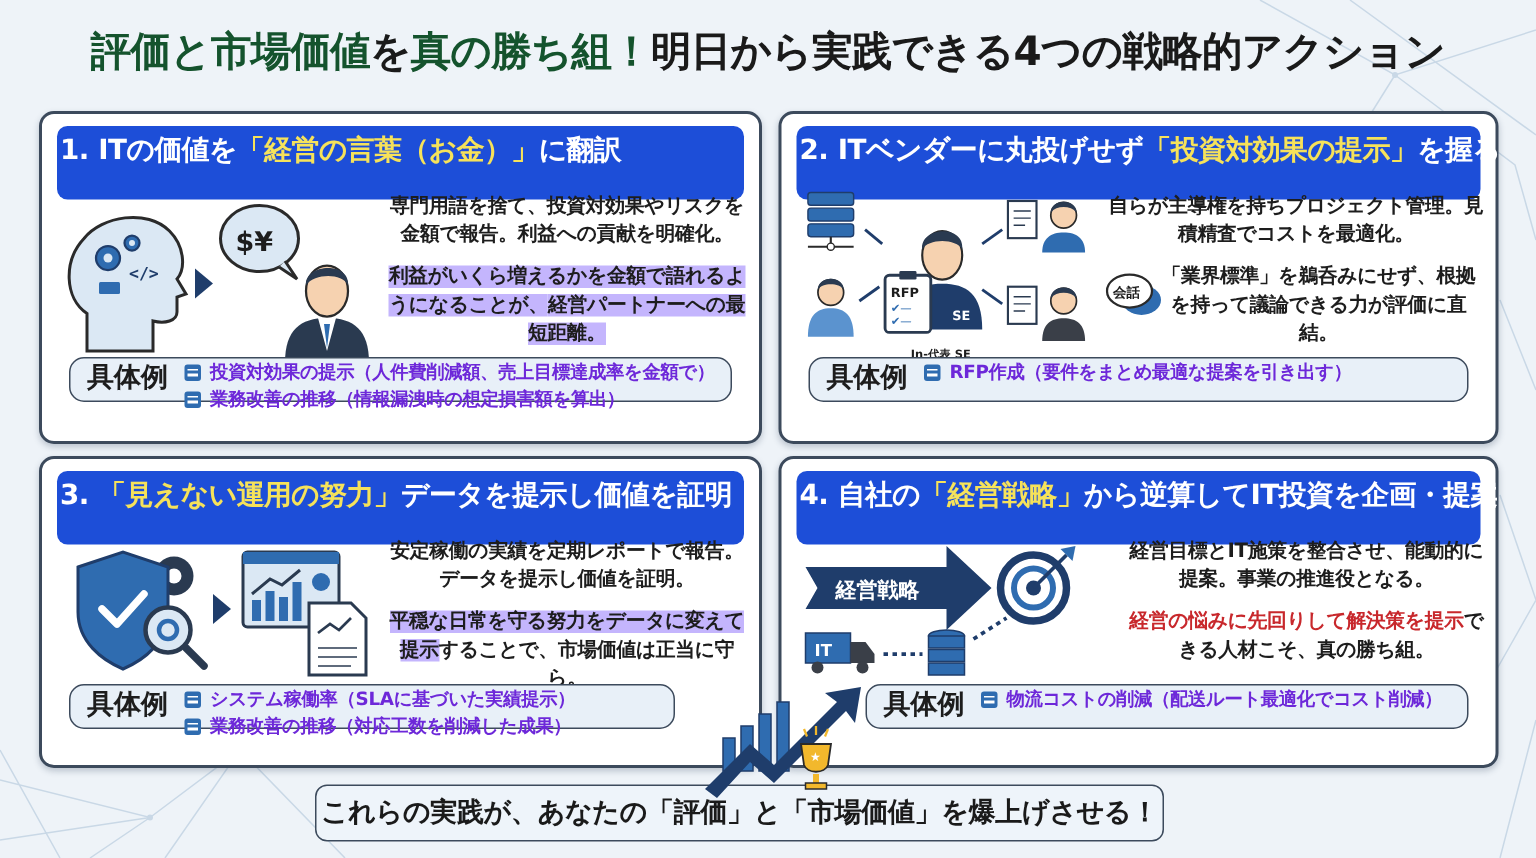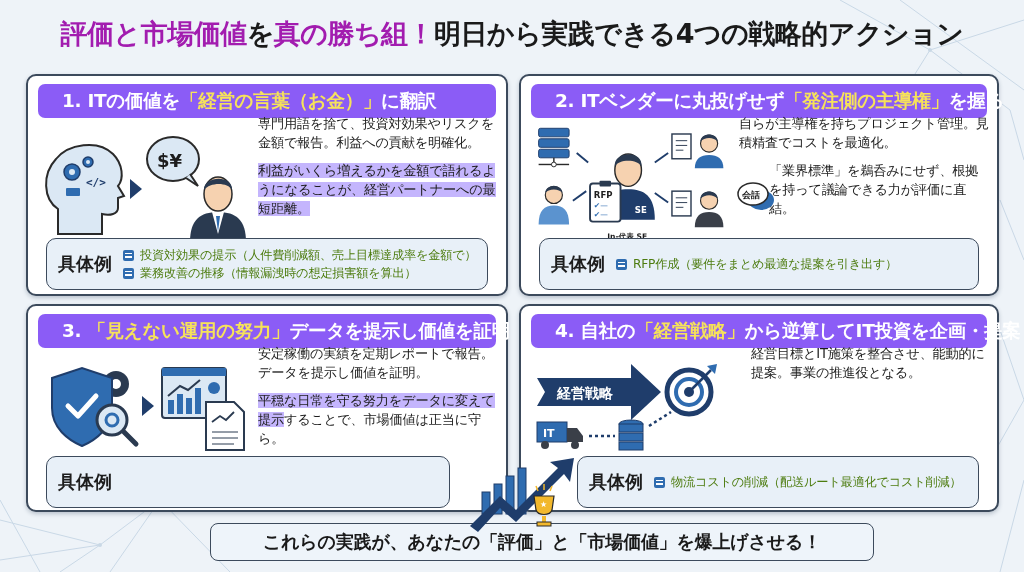--- a/index.html
+++ b/index.html
@@ -9,71 +9,71 @@
     background: #eef3f8;
     position: relative;
     color: #1b1b1b;
   }
   .bg-net { position: absolute; inset: 0; z-index: 0; }
   .title {
     position: absolute; left: 0; top: 16px; width: 1024px;
     text-align: center; font-size: 27px; font-weight: bold; letter-spacing: -0.5px;
     z-index: 2; color: #1a1a1a;
   }
-  .title .hl { color: #a21caf; text-align: center; }
+  .title .hl { color: #14532d; text-align: center; }
   .card {
     position: absolute; background: #ffffff;
     border: 2px solid #3c4a5c; border-radius: 10px;
     box-shadow: 0 2px 4px rgba(30,50,80,0.25);
     z-index: 1;
   }
   .c1 { left: 26px; top: 74px; width: 482px; height: 222px; }
   .c2 { left: 519px; top: 74px; width: 480px; height: 222px; }
   .c3 { left: 26px; top: 304px; width: 482px; height: 208px; }
   .c4 { left: 519px; top: 304px; width: 480px; height: 208px; }
   .card-head {
-    position: absolute; left: 10px; top: 8px; right: 10px; height: 34px;
-    background: #8b5cf6; border-radius: 7px;
+    position: absolute; left: 10px; top: 8px; right: 10px; height: 49px;
+    background: #1d4ed8; border-radius: 7px;
     color: #ffffff; font-weight: bold; font-size: 18.5px;
-    line-height: 34px; padding-left: 24px; white-space: nowrap; letter-spacing: -0.3px;
+    line-height: 34px; padding-left: 2px; white-space: nowrap; letter-spacing: -0.3px;
   }
   .card-head .y { color: #f6e25a; }
   .illus { position: absolute; left: 10px; top: 48px; width: 210px; height: 120px; }
   .desc {
-    position: absolute; left: 230px; top: 38px; width: 240px;
-    font-size: 13.2px; font-weight: normal; line-height: 19px; color: #1d1d1d; letter-spacing: -0.2px;
+    position: absolute; left: 230px; top: 52px; width: 240px;
+    font-size: 13.2px; font-weight: bold; line-height: 19px; color: #1d1d1d; letter-spacing: -0.2px; text-align: center;
   }
   .desc p { margin-bottom: 9px; }
   .mark { background: #c4b5fd; }
   .red { color: #c8282c; }
   .ex {
-    position: absolute; left: 18px; right: 18px; height: 52px;
+    position: absolute; left: 18px; right: 18px; height: 30px;
     border: 1.5px solid #3c4a5c; border-radius: 10px;
     background: #e8f0f8;
-    display: flex; align-items: center;
+    display: flex; 
   }
   .c1 .ex, .c2 .ex { top: 162px; }
   .c3 .ex, .c4 .ex { top: 150px; }
   .c4 .ex { left: 56px; }
   .ex-label { font-size: 18px; font-weight: bold; width: 76px; text-align: center; color: #1d1d1d; }
-  .ex-items { font-size: 12.2px; font-weight: normal; line-height: 18px; color: #4d7c0f; letter-spacing: -0.2px; }
+  .ex-items { font-size: 12.2px; font-weight: bold; line-height: 18px; color: #6d28d9; letter-spacing: -0.2px; }
   .ex-item { display: flex; align-items: center; white-space: nowrap; }
   .list-ic {
     display: inline-block; width: 11px; height: 11px; background: #2f6cb0;
     border-radius: 2px; margin-right: 6px; position: relative; flex-shrink: 0;
   }
   .list-ic::before, .list-ic::after {
     content: ""; position: absolute; left: 2px; right: 2px; height: 1.5px; background: #fff;
   }
   .list-ic::before { top: 3px; }
   .list-ic::after { top: 6.5px; }
   .c2 .desc { left: 218px; width: 250px; }
   .c2 .desc p.second { padding-left: 30px; }
   .footer {
-    position: absolute; left: 210px; top: 523px; width: 664px; height: 38px;
+    position: absolute; left: 210px; top: 523px; width: 566px; height: 38px;
     background: #eef4fa; border: 1.5px solid #3c4a5c; border-radius: 8px;
     text-align: center; line-height: 35px; font-size: 18px; font-weight: bold; color: #1a1a1a;
     z-index: 2; letter-spacing: -0.2px;
   }
   .growth { position: absolute; left: 450px; top: 440px; width: 140px; height: 92px; z-index: 3; }
 </style>
 </head>
 <body>
 
 <svg class="bg-net" width="1024" height="572" viewBox="0 0 1024 572">
@@ -135,21 +135,21 @@
       <div class="ex-item">
           <span class="list-ic"></span>
           <span>業務改善の推移（情報漏洩時の想定損害額を算出）</span>
         </div>
     </div>
   </div>
 </section>
 
 <section class="card c2">
   <div class="card-head">
-    <span>2. ITベンダーに丸投げせず</span><span class="y">「発注側の主導権」</span><span>を握る</span>
+    <span>2. ITベンダーに丸投げせず</span><span class="y">「投資対効果の提示」</span><span>を握る</span>
   </div>
   <svg class="illus" viewBox="0 0 210 125" style="width:200px;">
     <g>
       <rect x="8" y="4" width="32" height="9" rx="2" fill="#2f6cb0" stroke="#1f3d6b"></rect>
       <rect x="8" y="15" width="32" height="9" rx="2" fill="#2f6cb0" stroke="#1f3d6b"></rect>
       <rect x="8" y="26" width="32" height="9" rx="2" fill="#2f6cb0" stroke="#1f3d6b"></rect>
       <line x1="24" y1="35" x2="24" y2="42" stroke="#2a2a2a" stroke-width="1.5"></line>
       <line x1="8" y1="42" x2="40" y2="42" stroke="#2a2a2a" stroke-width="1.5"></line>
       <circle cx="24" cy="42" r="2.5" fill="#fff" stroke="#2a2a2a"></circle>
     </g>
@@ -252,20 +252,28 @@
         <line x1="174" y1="84" x2="196" y2="84" stroke="#2a3a50"></line>
     </g>
   </svg>
   <div class="desc">
     <p>安定稼働の実績を定期レポートで報告。データを提示し価値を証明。</p>
     <p><span class="mark">平穏な日常を守る努力をデータに変えて提示</span><span>することで、市場価値は正当に守ら。</span></p>
   </div>
   <div class="ex" style="right:56px;">
     <div class="ex-label">具体例</div>
     <div class="ex-items">
+      <div class="ex-item">
+          <span class="list-ic"></span>
+          <span>システム稼働率（SLAに基づいた実績提示）</span>
+        </div>
+      <div class="ex-item">
+          <span class="list-ic"></span>
+          <span>業務改善の推移（対応工数を削減した成果）</span>
+        </div>
     </div>
   </div>
 </section>
 
 <section class="card c4">
   <div class="card-head">
     <span>4. 自社の</span><span class="y">「経営戦略」</span><span>から逆算してIT投資を企画・提案</span>
   </div>
   <svg class="illus" viewBox="0 0 210 100" style="height:100px; top:50px;">
     <g>
@@ -290,20 +298,21 @@
     <g>
       <ellipse cx="100" cy="68" rx="12" ry="4" fill="#2f6cb0" stroke="#1f3d6b"></ellipse>
       <rect x="88" y="68" width="24" height="8" fill="#2f6cb0" stroke="#1f3d6b"></rect>
       <rect x="88" y="77" width="24" height="8" fill="#2f6cb0" stroke="#1f3d6b"></rect>
       <rect x="88" y="86" width="24" height="8" fill="#2f6cb0" stroke="#1f3d6b"></rect>
     </g>
     <line x1="118" y1="70" x2="140" y2="56" stroke="#1f3d6b" stroke-width="2.5" stroke-dasharray="3,3"></line>
   </svg>
   <div class="desc">
     <p>経営目標とIT施策を整合させ、能動的に提案。事業の推進役となる。</p>
+    <p><span class="red">経営の悩みに先回りして解決策を提示</span><span>できる人材こそ、真の勝ち組。</span></p>
   </div>
   <div class="ex">
     <div class="ex-label">具体例</div>
     <div class="ex-items">
       <div class="ex-item">
           <span class="list-ic"></span>
           <span>物流コストの削減（配送ルート最適化でコスト削減）</span>
         </div>
     </div>
   </div>

